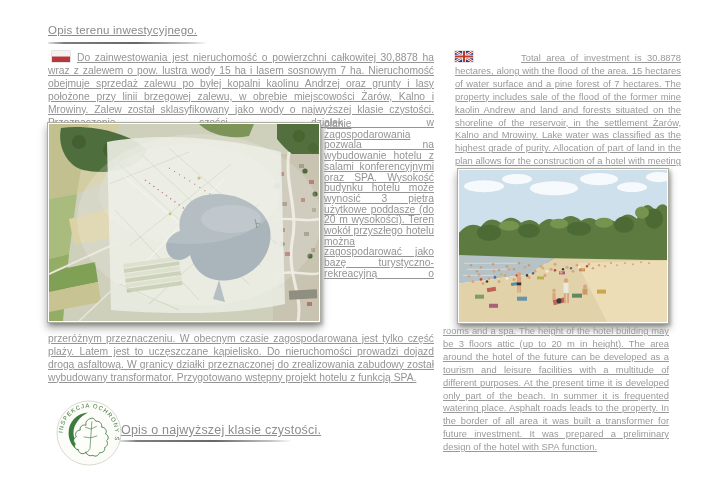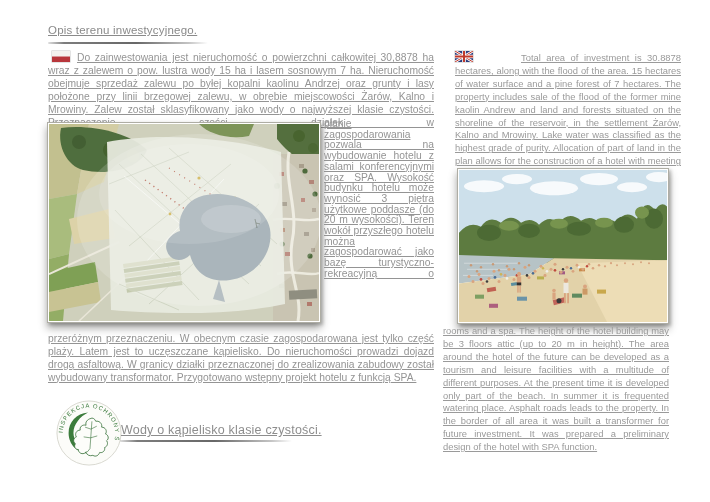--- a/index.html
+++ b/index.html
@@ -159,21 +159,21 @@
         </defs>
       <text font-size="6.1" fill="#3a7a3c" letter-spacing="1.0" font-family="Liberation Sans, DejaVu Sans, sans-serif">
         <textPath href="#ringPath" startOffset="6">INSPEKCJA OCHRONY ŚRODOWISKA</textPath>
       </text>
       <path d="M34,14 C22,15 14,24 14,35 C14,47 23,56 35,56 C44,56 51,51 54,43 C49,49 42,52 35,51 C25,50 19,43 19,35 C19,26 26,18 34,14 Z" fill="#3c7c3c"></path>
       <path d="M37,20 c-4,1 -6,4 -5,7 c-4,-1 -7,2 -6,5 c-4,0 -6,4 -4,7 c-3,1 -4,5 -1,7 c-2,3 0,6 3,6 c0,3 3,5 6,4 l2,-1 c1,3 4,4 7,3 c3,2 6,0 7,-3 c3,1 6,-2 5,-5 c3,-1 4,-5 2,-7 c3,-2 2,-6 -1,-7 c2,-3 0,-7 -4,-7 c1,-4 -3,-7 -6,-6 c-1,-3 -4,-4 -5,-3 z" fill="#fdfdfa" stroke="#2f6b31" stroke-width=".8"></path>
       <path d="M38,23 L36,51 M36,51 q-2,4 -5,4 M37,31 l-6,-2 M37,31 l6,-3 M36.5,40 l-7,-1 M36.5,40 l7,-2" stroke="#2f6b31" stroke-width=".6" fill="none"></path>
     </svg>
   </div>
 
-  <div class="abs caption">Wody o kąpielisko klasie czystości.</div>
+  <div class="abs caption">Opis o najwyższej klasie czystości.</div>
   <div class="abs rule caption-rule"></div>
 
   <p class="abs en-body flow en-intro"><span class="flag flag-uk"><svg viewBox="0 0 18 11">
           <rect width="18" height="11" fill="#2b3c7d"></rect>
           <path d="M0,0 L18,11 M18,0 L0,11" stroke="#fff" stroke-width="2.6"></path>
           <path d="M0,0 L18,11 M18,0 L0,11" stroke="#c0392b" stroke-width="1"></path>
           <path d="M9,0 V11 M0,5.5 H18" stroke="#fff" stroke-width="3.6"></path>
           <path d="M9,0 V11 M0,5.5 H18" stroke="#c0392b" stroke-width="2"></path>
         </svg></span><span>Total area of investment is 30.8878 hectares, along with the flood of the area. 15 hectares of water surface and a pine forest of 7 hectares. The property includes sale of the flood of the former mine kaolin Andrew and land and forests situated on the shoreline of the reservoir, in the settlement Żarów, Kalno and Mrowiny. Lake water was classified as the highest grade of purity. Allocation of part of land in the plan allows for the construction of a hotel with meeting</span></p>
 

